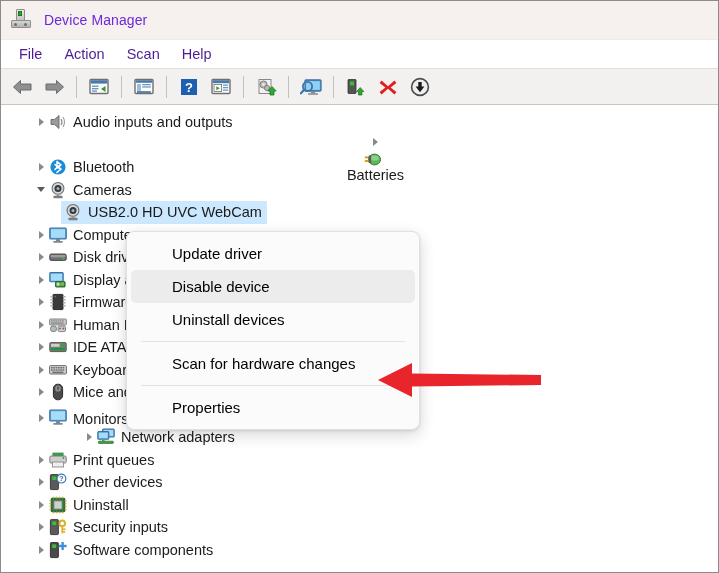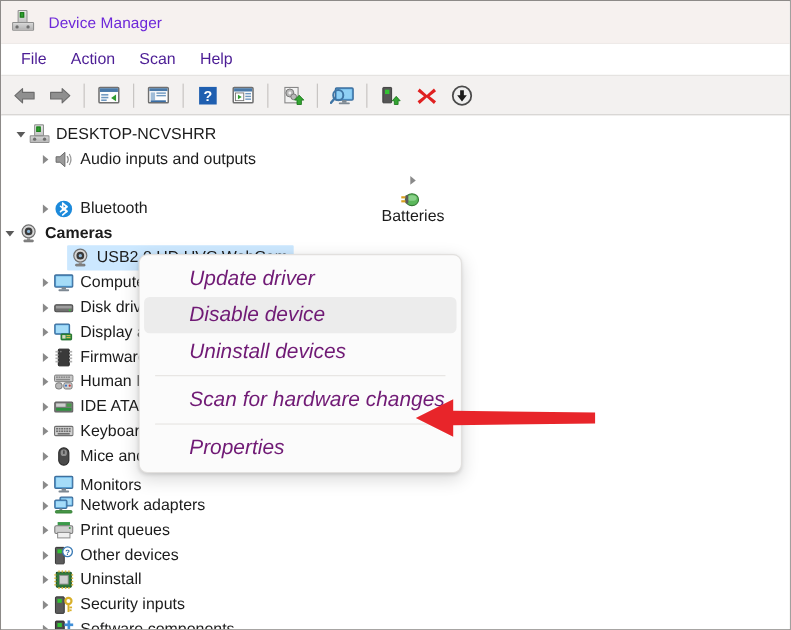--- a/index.html
+++ b/index.html
@@ -150,26 +150,25 @@
     border: 1px solid #e2e0de;
     border-radius: 8px;
     box-shadow: 0 5px 16px rgba(0,0,0,0.16), 0 1px 3px rgba(0,0,0,0.10);
     padding: 5px 4px;
     z-index: 40;
   }
   .ctxitem {
     height: 33px;
     display: flex; align-items: center;
     padding-left: 41px;
-    font-size: 19px;
-    color: #701a75;
+    font-size: 15px;
+    color: #000000;
     border-radius: 5px;
     cursor: default;
     white-space: nowrap;
-    font-style: italic;
   }
   .ctxitem.active { background: #ececec; }
   .ctxsep {
     height: 1px; background: #e6e4e2; margin: 5px 10px;
   }
 
   
   .redarrow {
     position: absolute;
     left: 378px; top: 258px;
@@ -310,33 +309,20 @@
         <circle cx="10" cy="10" r="8.4" fill="#efefef" stroke="#4a4a4a" stroke-width="1.6"></circle>
         <path d="M10 15.3 L5.6 9.6 L8.3 9.6 L8.3 5 L11.7 5 L11.7 9.6 L14.4 9.6 Z" fill="#1b1b1b"></path>
       </svg>
     </div>
 
   </div>
 
   <div class="content">
     <div class="tree">
 
-      <div class="row" style="padding-left:10px;">
-        <div class="chev open"></div>
-        <div class="ico">
-          <div class="dm-icon" style="width:18px;height:18px;">
-            <div class="card" style="left:4px;top:0;width:9px;height:11px;"></div>
-            <div class="led" style="left:6px;top:2px;"></div>
-            <div class="base" style="width:18px;height:7px;"></div>
-            <div class="dot1" style="left:3px;"></div>
-            <div class="dot2" style="left:12px;"></div>
-          </div>
-        </div>
-        <div class="lbl">DESKTOP-NCVSHRR</div>
-      </div>
 
       <div class="row" style="padding-left:32px;">
         <div class="chev closed"></div>
         <div class="ico">
           <svg width="18" height="18" viewBox="0 0 18 18">
               <path d="M2 6.5 L5.5 6.5 L10 2.5 L10 15.5 L5.5 11.5 L2 11.5 Z" fill="#9a9a9a" stroke="#6a6a6a" stroke-width="0.9" stroke-linejoin="round"></path>
               <path d="M12 6 Q14 9 12 12" fill="none" stroke="#8a8a8a" stroke-width="1.2"></path>
               <path d="M14 4 Q17 9 14 14" fill="none" stroke="#9a9a9a" stroke-width="1.1"></path>
             </svg>
         </div>
@@ -363,21 +349,21 @@
           <svg width="18" height="18" viewBox="0 0 18 18">
               <circle cx="9" cy="9" r="7.6" fill="#1c8adb"></circle>
               <path d="M8 3.6 L12 7 L8 10.2 L8 3.6 M8 14.4 L12 11 L8 7.8" fill="none" stroke="#ffffff" stroke-width="1.5" stroke-linejoin="round" stroke-linecap="round"></path>
               <line x1="6" y1="6.5" x2="11.6" y2="11.4" stroke="#ffffff" stroke-width="1.5" stroke-linecap="round"></line>
               <line x1="6" y1="11.4" x2="11.6" y2="6.5" stroke="#ffffff" stroke-width="1.5" stroke-linecap="round"></line>
             </svg>
         </div>
         <div class="lbl">Bluetooth</div>
       </div>
 
-      <div class="row" style="font-weight:bold;">
+      <div class="row" style="padding-left:32px;">
         <div class="chev open"></div>
         <div class="ico">
           <svg width="18" height="18" viewBox="0 0 18 18">
               <circle cx="9" cy="7.4" r="5.9" fill="#d6d6d6" stroke="#6f6f6f" stroke-width="1.1"></circle>
               <circle cx="9" cy="7.4" r="3.5" fill="#3a3a3a"></circle>
               <circle cx="9" cy="7.4" r="1.5" fill="#8fb8d8"></circle>
               <rect x="7.6" y="13.2" width="2.8" height="2.2" fill="#9a9a9a"></rect>
               <rect x="4.6" y="15.1" width="8.8" height="1.8" rx="0.8" fill="#8a8a8a" stroke="#6a6a6a" stroke-width="0.6"></rect>
             </svg>
         </div>
@@ -539,21 +525,21 @@
           <svg width="18" height="18" viewBox="0 0 18 18">
               <rect x="0.8" y="2" width="16.4" height="11" rx="1" fill="#59a9e0" stroke="#3f6f9c" stroke-width="1.2"></rect>
               <rect x="2" y="3.2" width="14" height="8.6" fill="#a5dcf8"></rect>
               <rect x="7" y="13" width="4" height="2.2" fill="#7d8892"></rect>
               <rect x="4.2" y="15" width="9.6" height="1.7" rx="0.7" fill="#7d8892"></rect>
             </svg>
         </div>
         <div class="lbl">Monitors</div>
       </div>
 
-      <div class="row" style="padding-left:32px;">
+      <div class="row" style="padding-left:32px;margin-left:48px;">
         <div class="chev closed"></div>
         <div class="ico">
           <svg width="18" height="18" viewBox="0 0 18 18">
               <rect x="5.6" y="1" width="11.6" height="8" rx="1" fill="#59a9e0" stroke="#3f6f9c" stroke-width="1.1"></rect>
               <rect x="6.7" y="2.1" width="9.4" height="5.8" fill="#a5dcf8"></rect>
               <rect x="0.8" y="3.6" width="11" height="7.6" rx="1" fill="#59a9e0" stroke="#3f6f9c" stroke-width="1.1"></rect>
               <rect x="1.9" y="4.7" width="8.8" height="5.4" fill="#a5dcf8"></rect>
               <rect x="5" y="11.2" width="2.6" height="2" fill="#7d8892"></rect>
               <rect x="1.4" y="13.2" width="15" height="2.2" rx="0.7" fill="#4a9a4a" stroke="#2f7a2f" stroke-width="0.8"></rect>
             </svg>

